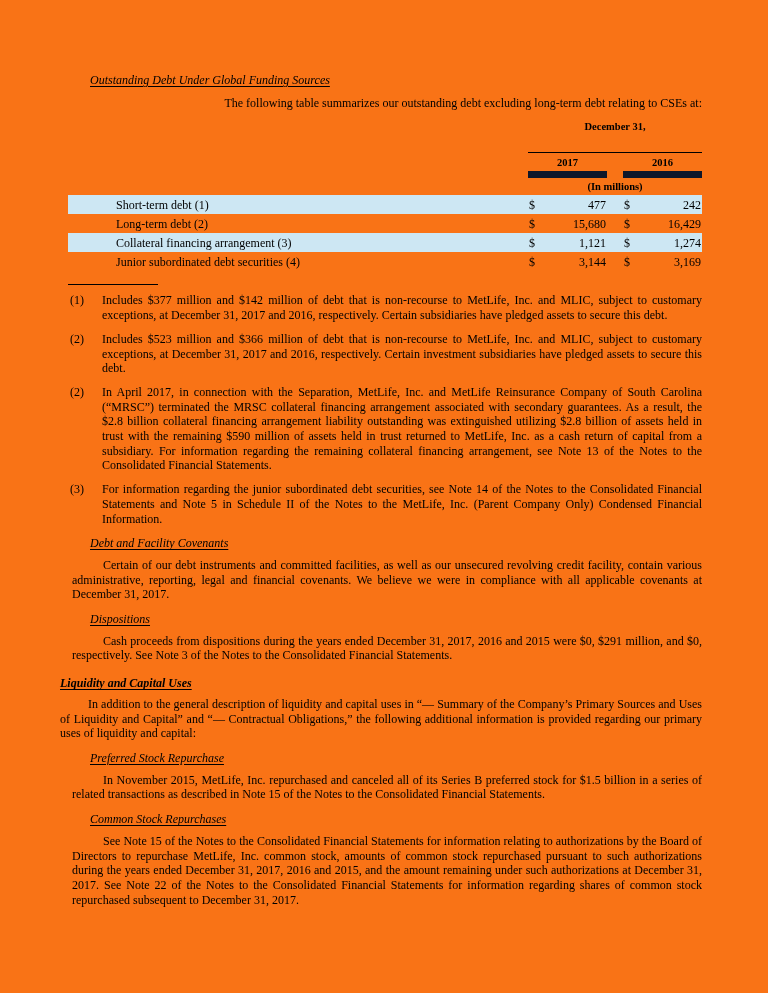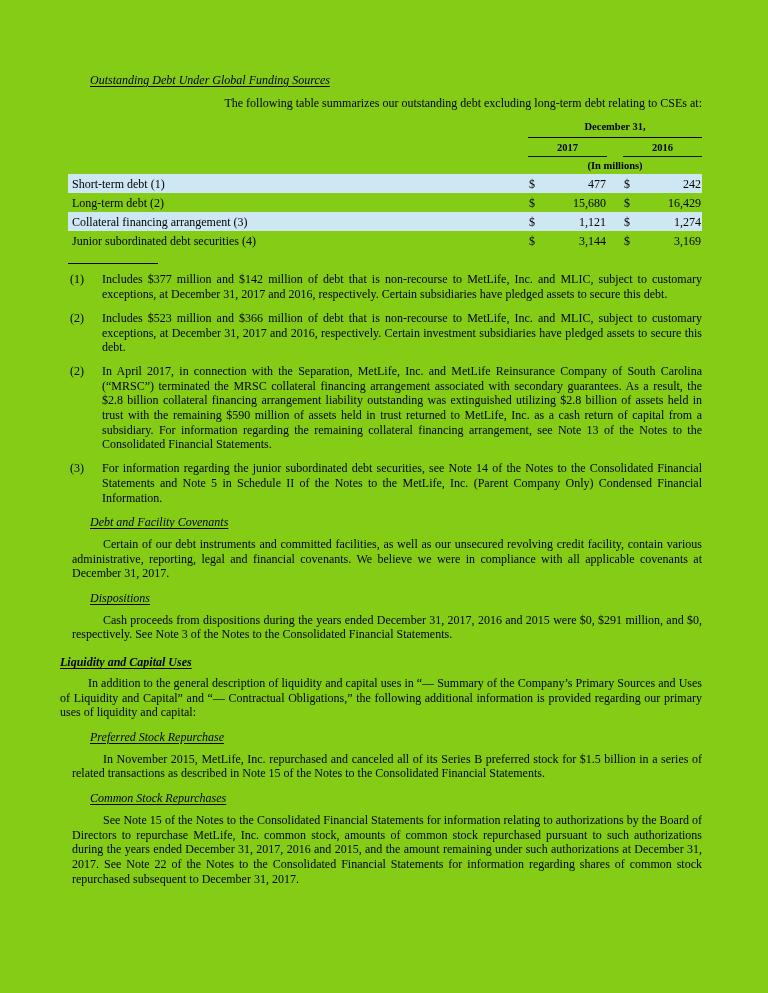--- a/index.html
+++ b/index.html
@@ -1,21 +1,21 @@
 <!DOCTYPE html>
 <html><head>
 <meta charset="utf-8">
 <style>
   * { margin: 0; padding: 0; box-sizing: border-box; }
   html, body { background: #ffffff; }
   .page {
     position: relative;
     width: 768px;
     height: 993px;
-    background: #84cc16;
+    background: #f97316;
     font-family: "Liberation Serif", "DejaVu Serif", serif;
     font-size: 12px;
     line-height: 14.7px;
     color: #000000;
     padding-top: 63px;
     overflow: hidden;
   }
   
   .h-sub {
     font-style: italic;
@@ -46,28 +46,28 @@
   .p-intro {
     margin: 8px 66px 8px 70px;
     text-indent: 45px;
     text-align: right;
   }
   
   .fin-table { margin: 10px 66px 0 68px; }
   .t-headgroup { display: flex; font-weight: bold; font-size: 10.5px; line-height: 13px; }
   .t-spacer { flex: 1 1 auto; }
   .t-numarea { width: 174px; }
-  .t-date { text-align: center; padding-bottom: 4px; border-bottom: 1px solid #000; }
+  .t-date { text-align: center; padding-bottom: 19px; border-bottom: 1px solid #000; }
   .t-years { display: flex; padding-top: 3px; }
-  .t-year { width: 79px; text-align: center; padding-bottom: 2px; border-bottom: 1px solid #0f172a; }
+  .t-year { width: 79px; text-align: center; padding-bottom: 2px; border-bottom: 7px solid #0f172a; }
   .t-gap { width: 16px; }
   .t-units { text-align: center; padding: 2px 0 2px 0; }
   .t-row { display: flex; height: 19px; align-items: center; }
   .t-row.hl { background: #cde7f3; }
-  .t-label { flex: 1 1 auto; padding-left: 4px; }
+  .t-label { flex: 1 1 auto; padding-left: 4px; margin-left: 44px; }
   .t-cell { width: 79px; display: flex; justify-content: space-between; padding: 0 1px; }
   .t-cell .cur { text-align: left; }
   .t-cell .val { text-align: right; }
   
   .fn-rule {
     margin: 13px 0 0 68px;
     width: 90px;
     border-top: 1px solid #000;
   }
   .footnotes { margin-top: 8px; }

